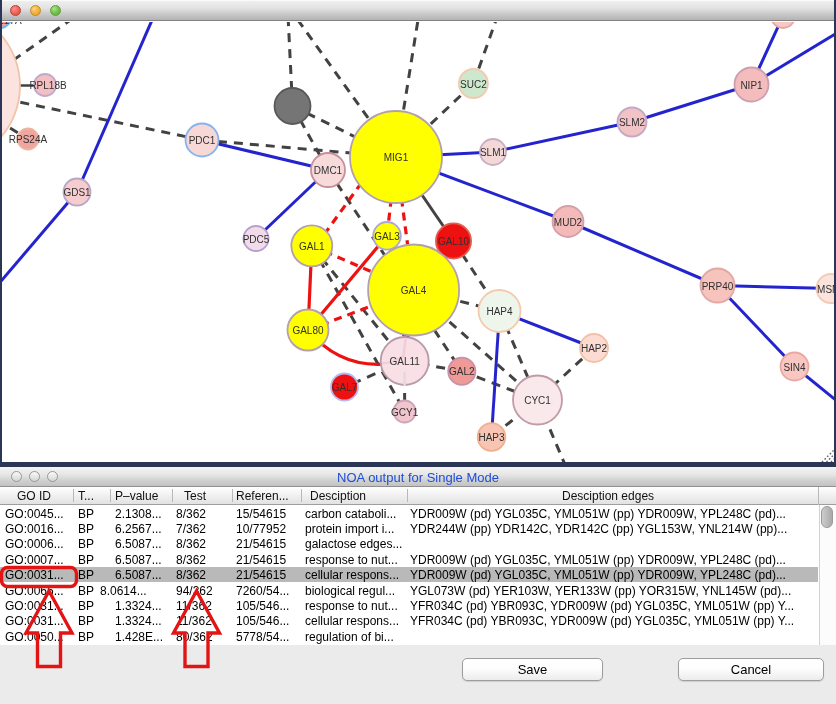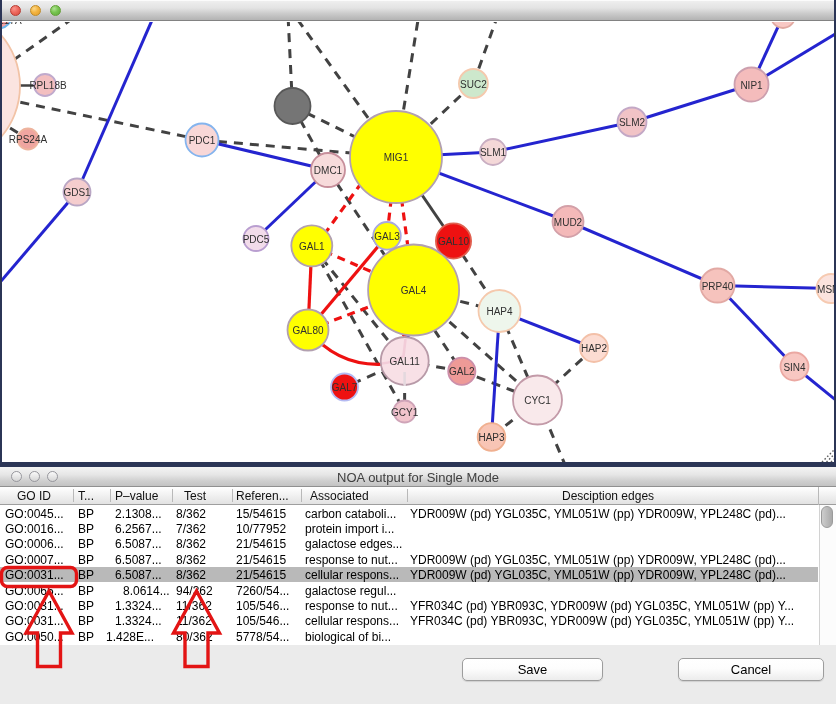--- a/index.html
+++ b/index.html
@@ -20,21 +20,21 @@
 #sideR{position:absolute;right:0;top:0;width:2px;height:464px;background:#2b3556;}
 #canvas{position:absolute;left:2px;top:22px;width:832px;height:442px;background:#fff;overflow:hidden;}
 
 #tabwin{position:absolute;left:0;top:464px;width:836px;height:240px;background:#ebebeb;}
 #tabwin .navy{position:absolute;left:0;top:0;width:836px;height:3px;background:#2b3556;}
 #tabwin .tbar2{position:absolute;left:0;top:3px;width:836px;height:20px;
 background:linear-gradient(180deg,#f4f4f4 0%,#e6e6e6 40%,#cecece 75%,#c3c3c3 100%);
 border-bottom:1px solid #909090;box-sizing:border-box;}
 .gl{position:absolute;top:7px;width:11px;height:11px;border-radius:50%;box-sizing:border-box;
 border:1px solid #97979d;background:linear-gradient(180deg,#fafafa,#d5d5d5);}
-.ttl2{position:absolute;width:100%;text-align:center;font-size:13px;color:#404040;top:3px;}
+.ttl2{position:absolute;width:100%;text-align:center;font-size:13px;color:#1d4ed8;top:3px;}
 #thead{position:absolute;left:0;top:487px;width:836px;height:18px;
 background:linear-gradient(180deg,#ffffff 0%,#f2f2f2 45%,#e2e2e2 100%);
 border-bottom:1px solid #9e9e9e;box-sizing:border-box;font-size:12px;color:#111;}
 #thead .sep{position:absolute;top:2px;height:13px;width:1px;background:#b9b9b9;}
 #thead span{position:absolute;top:2px;}
 #tbody{position:absolute;left:0;top:505px;width:836px;height:140px;background:#fff;font-size:12px;color:#000;}
 .row{position:absolute;left:0;width:818px;height:15px;white-space:nowrap;overflow:hidden;}
 .row i{font-style:normal;position:absolute;top:1px;}
 .sel{background:#b9b9b9;}
 
@@ -197,21 +197,21 @@
       <div class="gl" style="left:47px"></div>
     <div class="ttl2" style="top:6px">NOA output for Single Mode</div>
   </div>
 
   <div id="thead">
     <span style="left:17px">GO ID</span>
     <span style="left:78px">T...</span>
     <span style="left:115px">P–value</span>
     <span style="left:184px">Test</span>
     <span style="left:236px">Referen...</span>
-    <span style="left:310px">Associated</span>
+    <span style="left:310px">Desciption</span>
     <span style="left:562px">Desciption edges</span>
     <div class="sep" style="left:73px"></div>
     <div class="sep" style="left:110px"></div>
     <div class="sep" style="left:172px"></div>
     <div class="sep" style="left:232px"></div>
     <div class="sep" style="left:301px"></div>
     <div class="sep" style="left:407px"></div>
     <div class="sep" style="left:818px;top:0;height:18px"></div>
   </div>
   <div id="tbody">
@@ -224,20 +224,21 @@
         <i style="left:305px">carbon cataboli...</i>
         <i style="left:410px">YDR009W (pd) YGL035C, YML051W (pp) YDR009W, YPL248C (pd)...</i>
       </div>
 <div class="row" style="top:16.0px">
         <i style="left:5px">GO:0016...</i>
         <i style="left:78px">BP</i>
         <i style="left:115px">6.2567...</i>
         <i style="left:176px">7/362</i>
         <i style="left:236px">10/77952</i>
         <i style="left:305px">protein import i...</i>
+        <i style="left:410px">YDR244W (pp) YDR142C, YDR142C (pp) YGL153W, YNL214W (pp)...</i>
       </div>
 <div class="row" style="top:31.4px">
         <i style="left:5px">GO:0006...</i>
         <i style="left:78px">BP</i>
         <i style="left:115px">6.5087...</i>
         <i style="left:176px">8/362</i>
         <i style="left:236px">21/54615</i>
         <i style="left:305px">galactose edges...</i>
       </div>
 <div class="row" style="top:46.8px">
@@ -254,24 +255,25 @@
         <i style="left:78px">BP</i>
         <i style="left:115px">6.5087...</i>
         <i style="left:176px">8/362</i>
         <i style="left:236px">21/54615</i>
         <i style="left:305px">cellular respons...</i>
         <i style="left:410px">YDR009W (pd) YGL035C, YML051W (pp) YDR009W, YPL248C (pd)...</i>
       </div>
 <div class="row" style="top:77.6px">
         <i style="left:5px">GO:0065...</i>
         <i style="left:78px">BP</i>
-        <i style="left:123px">8.0614...</i>
+        <i style="left:100px">8.0614...</i>
         <i style="left:176px">94/362</i>
         <i style="left:236px">7260/54...</i>
-        <i style="left:305px">galactose regul...</i>
+        <i style="left:305px">biological regul...</i>
+        <i style="left:410px">YGL073W (pd) YER103W, YER133W (pp) YOR315W, YNL145W (pd)...</i>
       </div>
 <div class="row" style="top:93.0px">
         <i style="left:5px">GO:0031...</i>
         <i style="left:78px">BP</i>
         <i style="left:115px">1.3324...</i>
         <i style="left:176px">11/362</i>
         <i style="left:236px">105/546...</i>
         <i style="left:305px">response to nut...</i>
         <i style="left:410px">YFR034C (pd) YBR093C, YDR009W (pd) YGL035C, YML051W (pp) Y...</i>
       </div>
@@ -280,24 +282,24 @@
         <i style="left:78px">BP</i>
         <i style="left:115px">1.3324...</i>
         <i style="left:176px">11/362</i>
         <i style="left:236px">105/546...</i>
         <i style="left:305px">cellular respons...</i>
         <i style="left:410px">YFR034C (pd) YBR093C, YDR009W (pd) YGL035C, YML051W (pp) Y...</i>
       </div>
 <div class="row" style="top:123.8px">
         <i style="left:5px">GO:0050...</i>
         <i style="left:78px">BP</i>
-        <i style="left:106px">1.428E...</i>
+        <i style="left:115px">1.428E...</i>
         <i style="left:176px">80/362</i>
         <i style="left:236px">5778/54...</i>
-        <i style="left:305px">biological of bi...</i>
+        <i style="left:305px">regulation of bi...</i>
       </div>
   </div>
   <div id="sbar"></div>
   <div id="sthumb"></div>
 
   <div class="btn" id="cancel">Cancel</div>
   <div class="btn" id="save">Save</div>
 
   <svg id="anno" viewBox="0 0 836 704">
     <rect x="1.5" y="567.5" width="75" height="19" rx="6" fill="none" stroke="#e31414" stroke-width="3.4"></rect>

